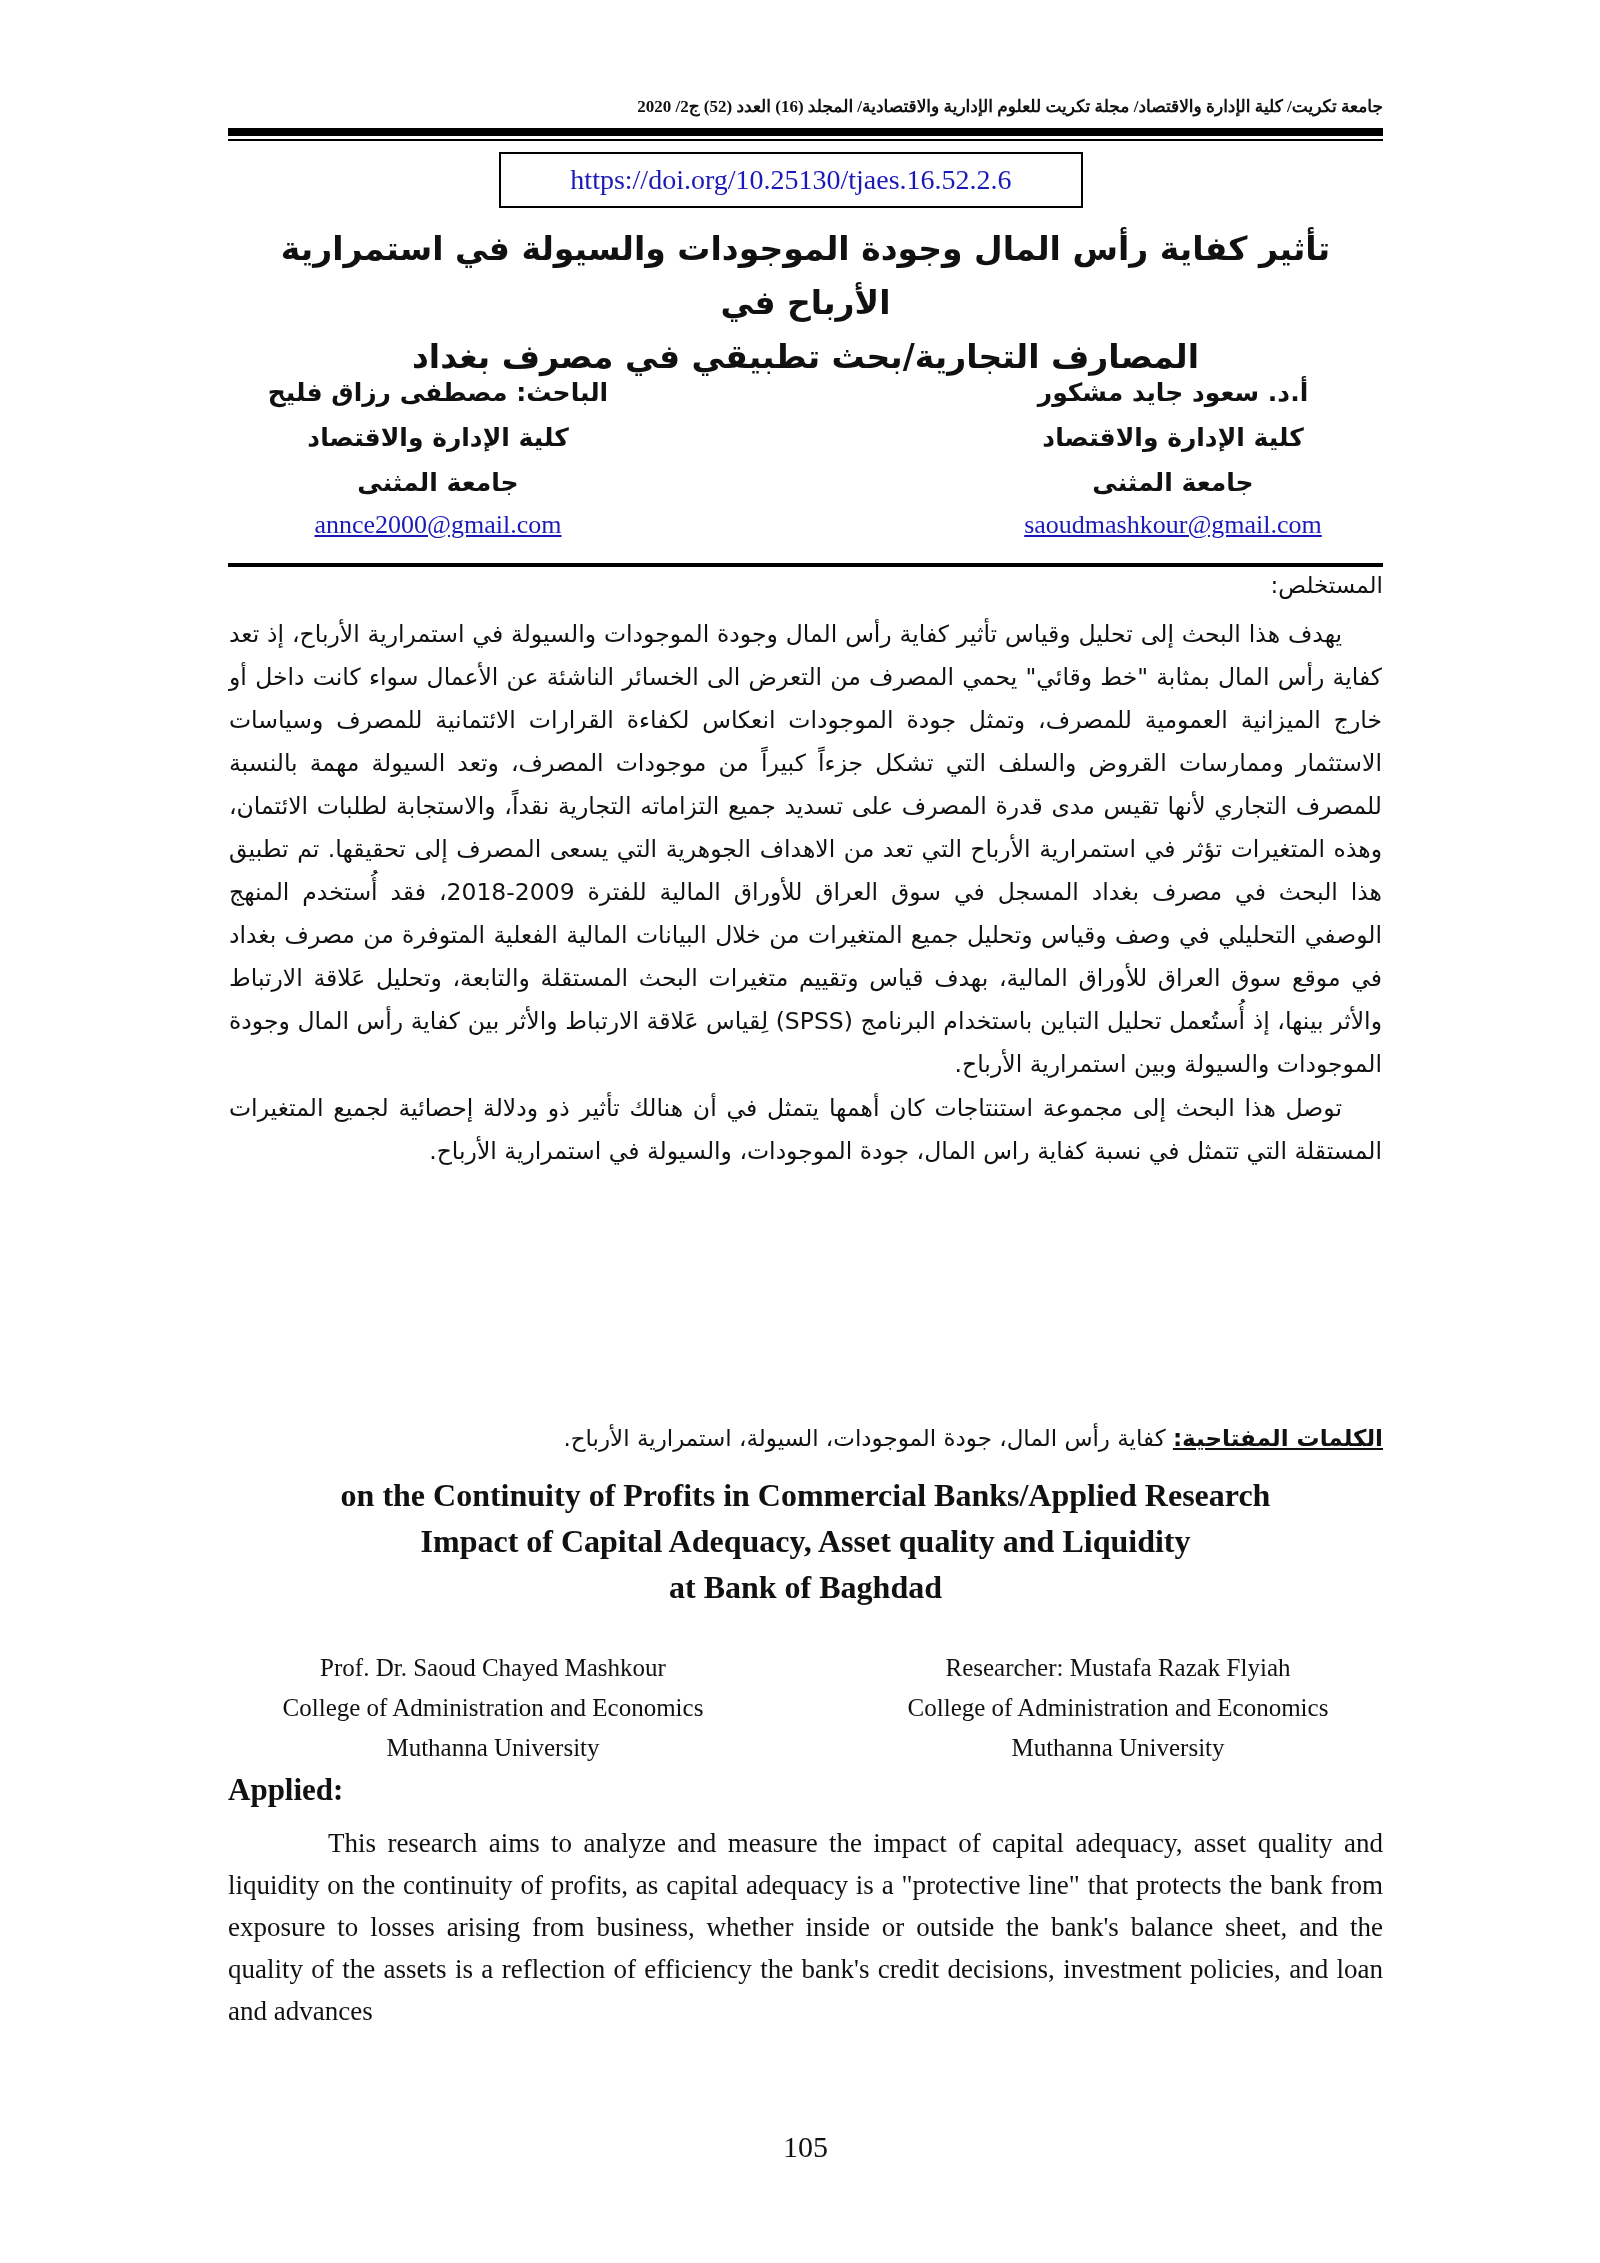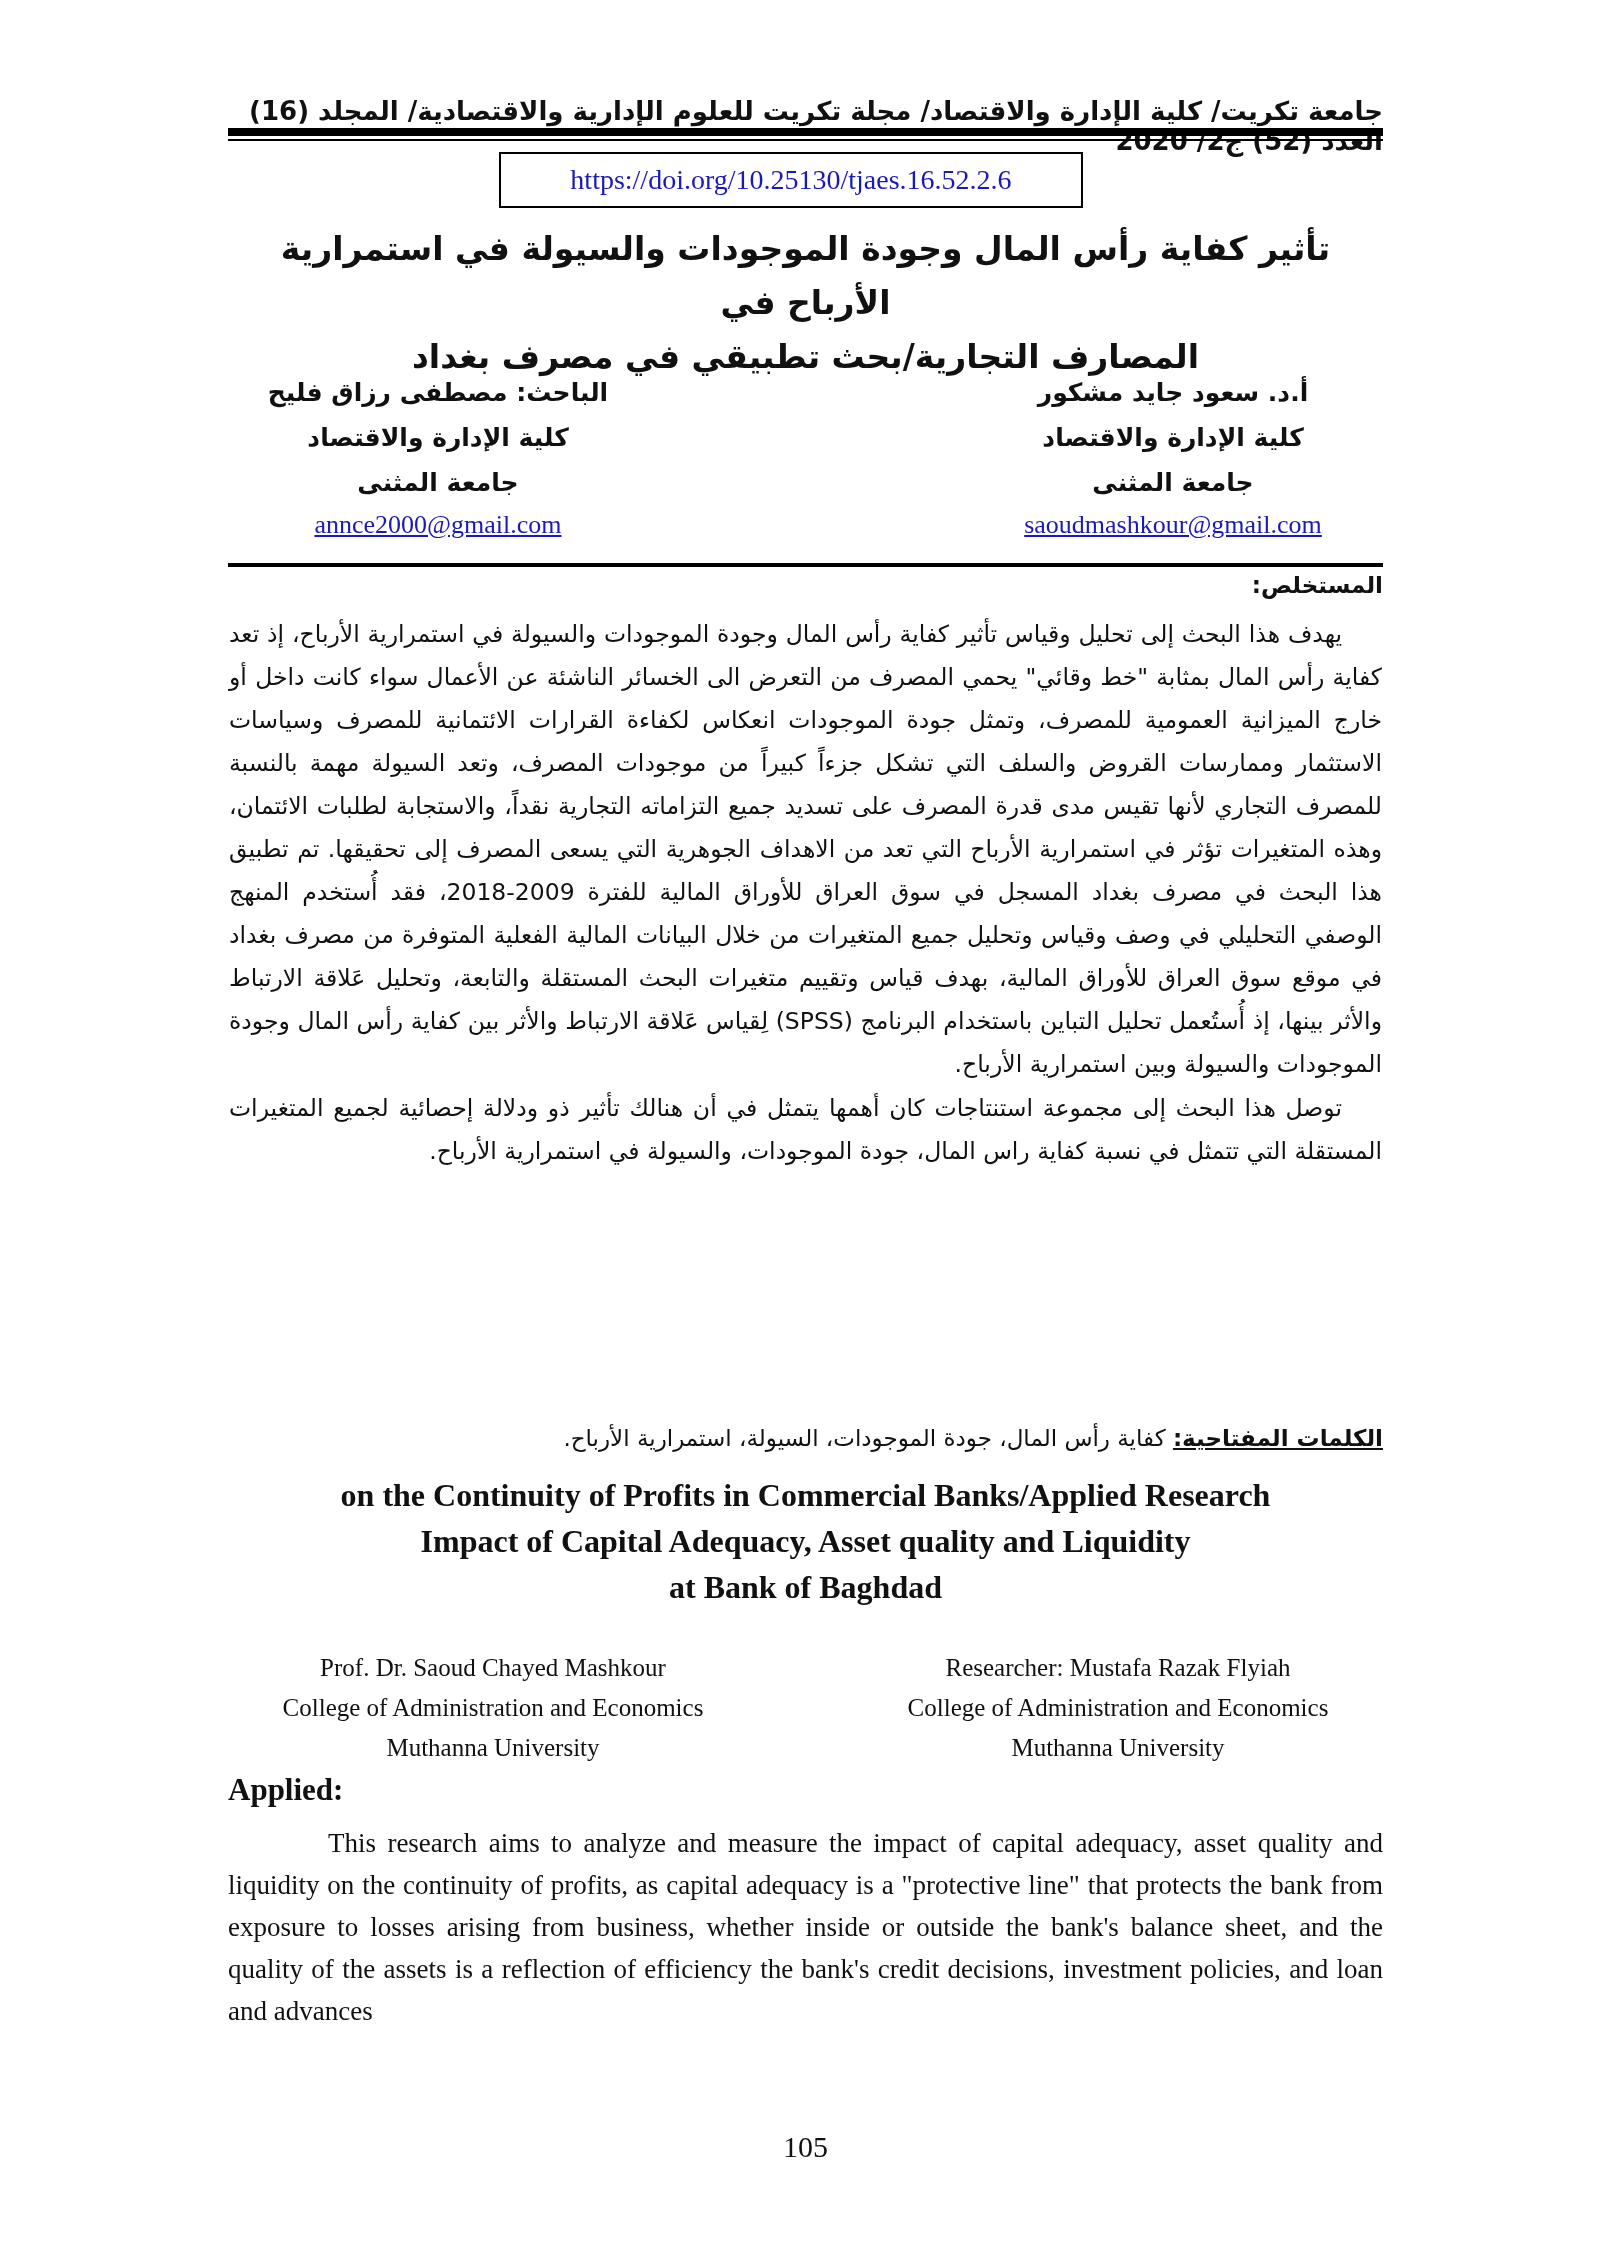--- a/index.html
+++ b/index.html
@@ -1,38 +1,38 @@
 <!DOCTYPE html>
 <html><head>
   <meta charset="utf-8">
   <style>
     html, body { margin: 0; padding: 0; background: #ffffff; }
     body { width: 1600px; height: 2263px; position: relative; overflow: hidden; color: #111; }
     .page { position: absolute; left: 228px; top: 0; width: 1155px; }
     .ar { direction: rtl; font-family: "DejaVu Sans", sans-serif; }
     .en { font-family: "Liberation Serif", serif; }
 
-    .running-head { position: absolute; top: 96px; left: 0; right: 0; font-weight: bold; font-size: 26px; letter-spacing: -0.3px; }
+    .running-head { position: absolute; top: 96px; left: 0; right: 0; font-weight: bold; font-size: 17px; letter-spacing: -0.3px; font-family: Liberation Serif, serif; }
     .head-rule-thick { position: absolute; top: 128px; left: 0; right: 0; height: 8px; background: #000; }
     .head-rule-thin { position: absolute; top: 139px; left: 0; right: 0; height: 2px; background: #000; }
 
     .doi-box { position: absolute; top: 152px; left: 271px; width: 584px; height: 56px; border: 2px solid #000; box-sizing: border-box; display: flex; align-items: center; justify-content: center; }
     .doi-link { color: #1a1ab8; font-size: 28px; }
 
     .ar-title { position: absolute; top: 222px; left: 0; right: 0; text-align: center; font-weight: bold; font-size: 33px; line-height: 54px; }
 
     .authors-ar { position: absolute; top: 370px; left: 0; right: 0; height: 190px; }
     .author-col { position: absolute; top: 0; width: 420px; text-align: center; }
     .author-col.right { right: 0; }
     .author-col.left { left: 0; }
     .author-col .line { font-weight: bold; font-size: 25px; line-height: 45px; }
     .email { color: #1a1ab8; text-decoration: underline; font-size: 26px; line-height: 40px; direction: ltr; }
     .author-rule { position: absolute; top: 563px; left: 0; right: 0; height: 4px; background: #000; }
 
-    .ar-abstract-head { position: absolute; top: 572px; right: 0; font-weight: bold; font-size: 23px; }
+    .ar-abstract-head { position: absolute; top: 572px; right: 0; font-weight: normal; font-size: 23px; }
     .ar-body { position: absolute; top: 612px; left: 0; right: 0; font-size: 23.5px; line-height: 43px; text-align: justify; text-align-last: right; }
     .ar-body p { margin: 1px; text-indent: 40px; }
     .ar-keywords { position: absolute; top: 1418px; right: 0; left: 0; font-size: 23px; line-height: 40px; }
     .ar-keywords .kw-label { font-weight: bold; text-decoration: underline; }
 
     .en-title { position: absolute; top: 1472px; left: 0; right: 0; text-align: center; font-weight: bold; font-size: 32px; line-height: 46px; }
 
     .authors-en { position: absolute; top: 1648px; left: 0; right: 0; height: 130px; }
     .en-col { position: absolute; top: 0; width: 530px; text-align: center; font-size: 25px; line-height: 40px; }
     .en-col.left { left: 0; }

